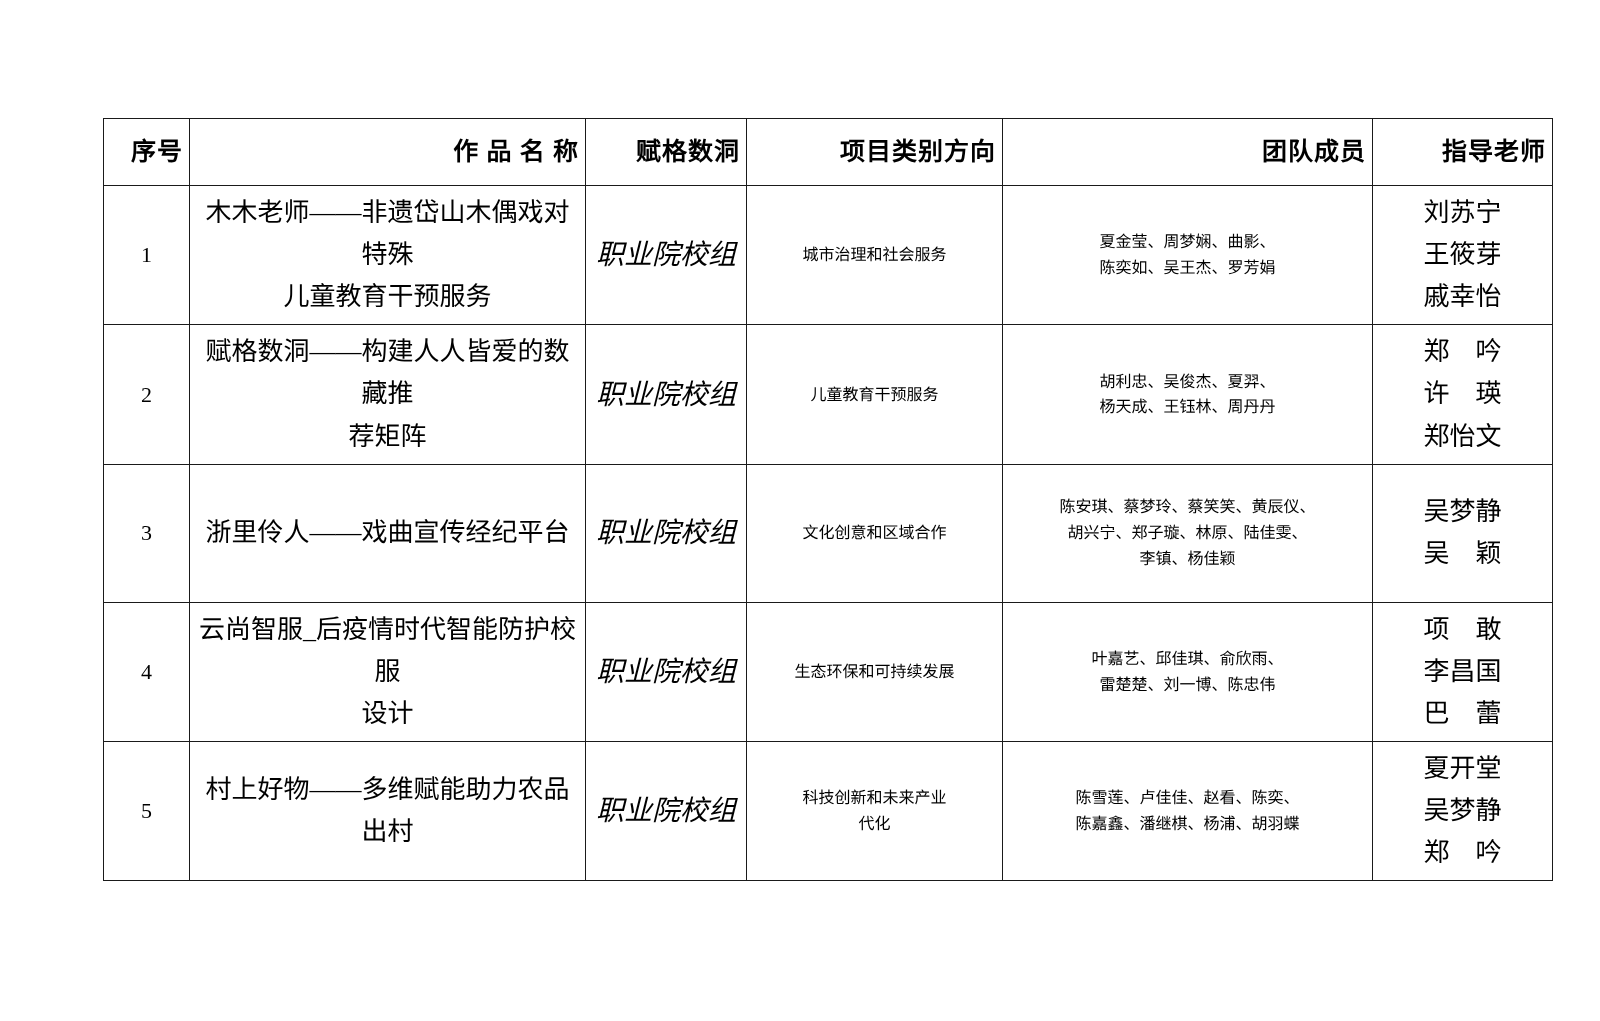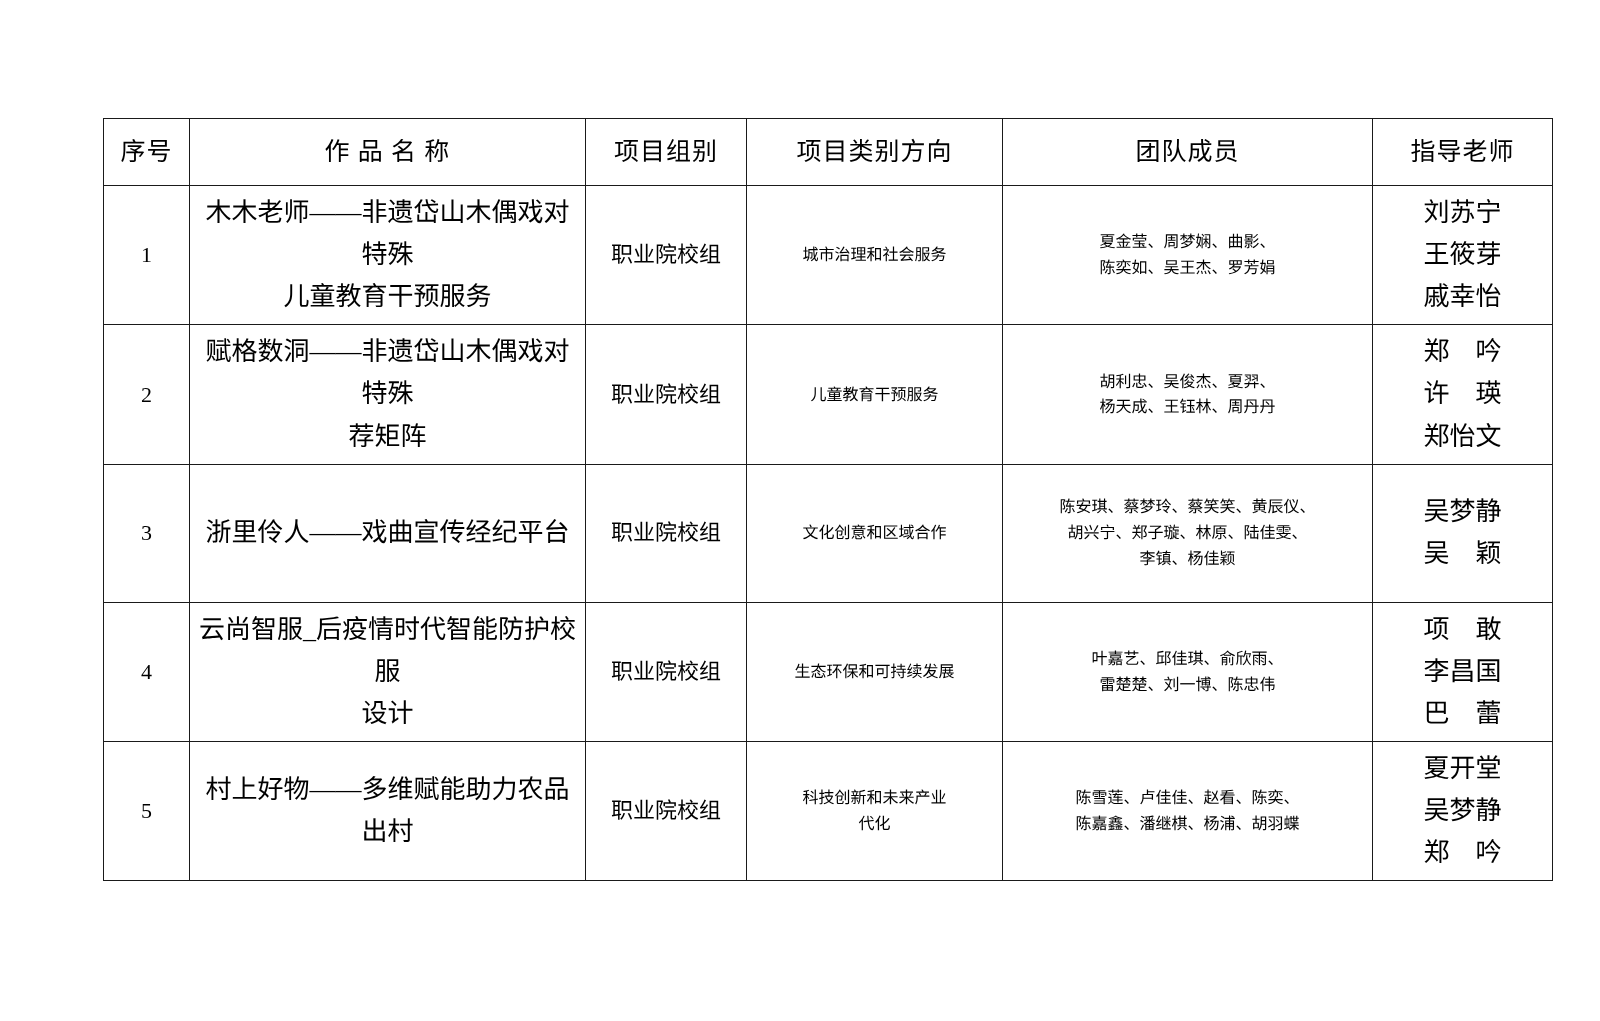--- a/index.html
+++ b/index.html
@@ -33,46 +33,48 @@
   }
   table.award-table th,
   table.award-table td {
     border: 1px solid #1a1a1a;
     vertical-align: middle;
     text-align: center;
     padding: 6px 8px;
     line-height: 1.62;
   }
   table.award-table thead th {
-    font-weight: normal;
+    font-weight: bold;
     font-size: 25px;
     height: 58px;
     padding: 4px 6px;
     letter-spacing: 1px;
+    text-align: right;
   }
   th.col-index   { width: 73px; }
   th.col-title   { width: 383px; }
   th.col-group   { width: 148px; }
   th.col-cat     { width: 243px; }
   th.col-members { width: 357px; }
   th.col-mentor  { width: 167px; }
 
   .hdr-spaced {
     letter-spacing: 9px;
     padding-left: 9px;
   }
   td.cell-index {
     font-size: 22px;
   }
   td.cell-title {
     font-size: 26px;
     padding: 10px 18px;
   }
   td.cell-group {
-    font-size: 22px;
+    font-size: 28px;
+    font-style: italic;
   }
   td.cell-cat {
     font-size: 16px;
     padding: 10px 12px;
   }
   td.cell-members {
     font-size: 16px;
     padding: 10px 14px;
   }
   td.cell-mentor {
@@ -91,21 +93,21 @@
 </style>
 </head>
 <body>
 
 <div class="page">
   <table class="award-table">
     <thead>
       <tr>
         <th class="col-index">序号</th>
         <th class="col-title hdr-spaced">作 品 名 称</th>
-        <th class="col-group">项目组别</th>
+        <th class="col-group">赋格数洞</th>
         <th class="col-cat">项目类别方向</th>
         <th class="col-members">团队成员</th>
         <th class="col-mentor">指导老师</th>
       </tr>
     </thead>
     <tbody>
       <tr>
         <td class="cell-index">1</td>
         <td class="cell-title">
           <span class="wrap-line">木木老师——非遗岱山木偶戏对特殊</span>
@@ -123,21 +125,21 @@
         </td>
         <td class="cell-mentor">
           <span class="mentor-line">刘苏宁</span>
           <span class="mentor-line">王筱芽</span>
           <span class="mentor-line">戚幸怡</span>
         </td>
       </tr>
       <tr>
         <td class="cell-index">2</td>
         <td class="cell-title">
-          <span class="wrap-line">赋格数洞——非遗岱山木偶戏对特殊</span>
+          <span class="wrap-line">赋格数洞——构建人人皆爱的数藏推</span>
           <span class="wrap-line">荐矩阵</span>
         </td>
         <td class="cell-group">职业院校组</td>
         <td class="cell-cat">
           <span class="wrap-line">儿童教育干预服务</span>
           <span class="wrap-line"></span>
         </td>
         <td class="cell-members">
           <span class="wrap-line">胡利忠、吴俊杰、夏羿、</span>
           <span class="wrap-line">杨天成、王钰林、周丹丹</span>

